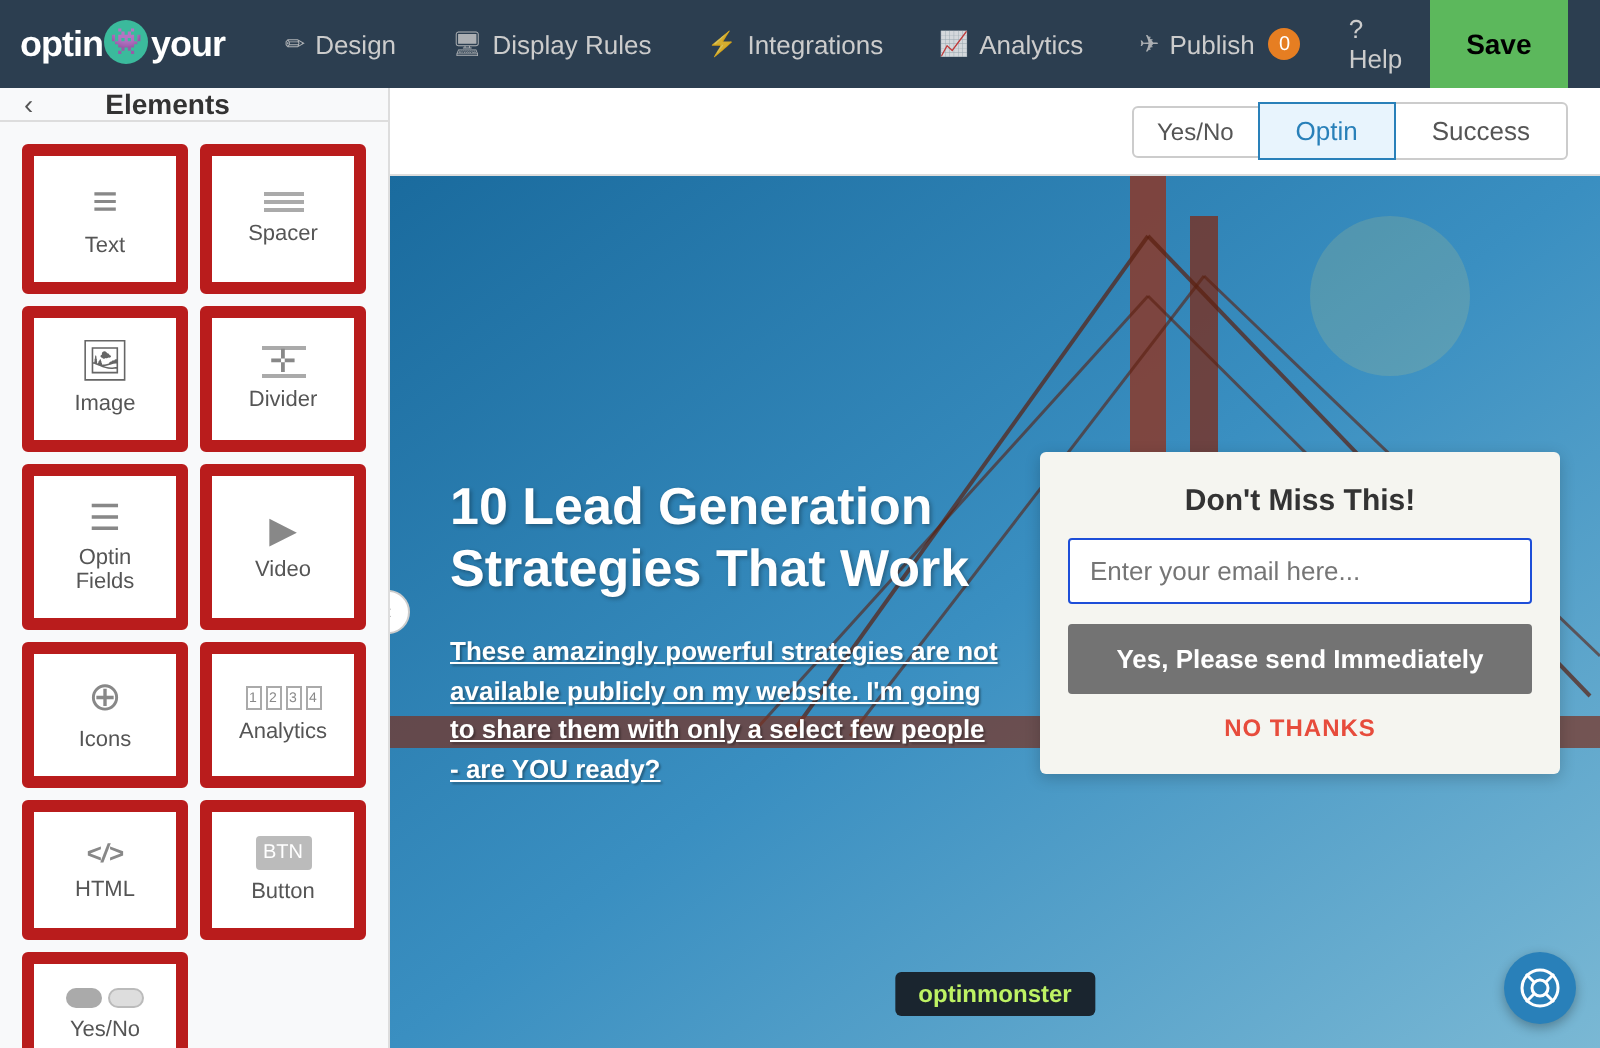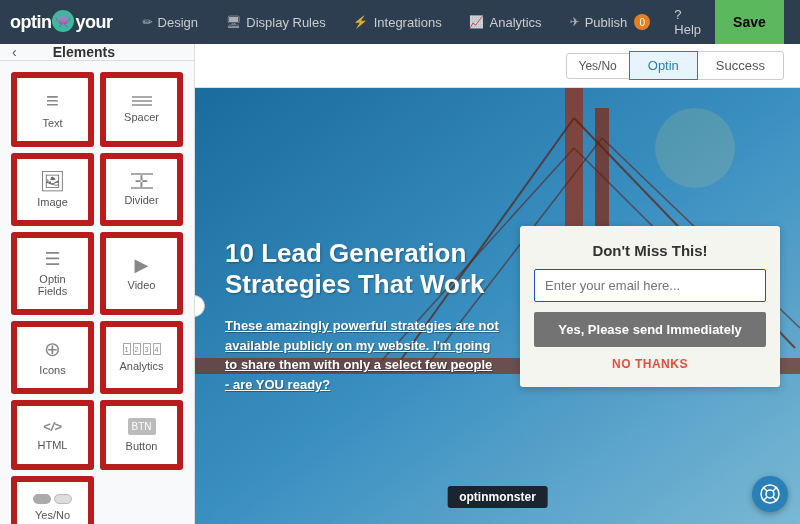--- a/index.html
+++ b/index.html
@@ -323,21 +323,21 @@
       color: #666;
     }
 
     
     #bottom-brand {
       position: absolute;
       bottom: 16px;
       left: 50%;
       transform: translateX(-50%);
       background: #1a252f;
-      color: #ffffff;
+      color: #bef264;
       padding: 4px 12px;
       border-radius: 3px;
       font-size: 12px;
       font-weight: bold;
     }
 
     
     #help-circle {
       position: absolute;
       bottom: 12px;

